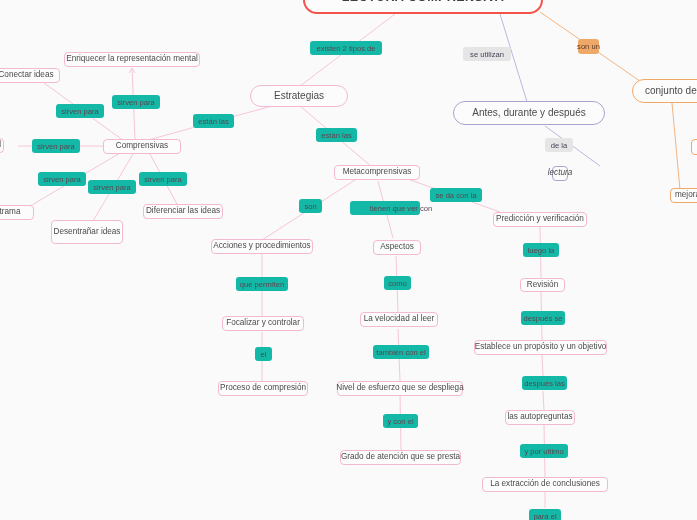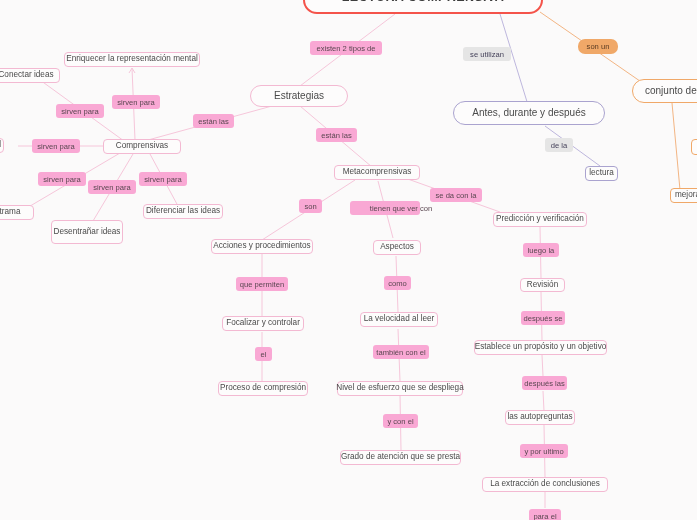--- a/index.html
+++ b/index.html
@@ -73,21 +73,21 @@
   
   .lbl{
     position:absolute;
     box-sizing:border-box;
     display:flex;align-items:center;justify-content:center;
     white-space:nowrap;
     font-size:7.6px;
     border-radius:3px;
     color:#55505a;
   }
-  .lbl-pink{background:#f9a8d4;color:#5a4650;}
+  .lbl-pink{background:#14b8a6;color:#5a4650;}
   .lbl-purple{background:#e5e5e5;color:#45425a;}
   .lbl-orange{background:#f0a868;color:#5b3c23;}
 </style>
 </head>
 <body>
 
 <div id="canvas">
 
   <svg id="edges" viewBox="0 0 697 520">
     <g fill="none" stroke-width="1">
@@ -139,21 +139,21 @@
   <div class="node n-root" style="left:303px;top:-18px;width:240px;height:32px;">
     <span>LECTURA COMPRENSIVA</span>
   </div>
 
   <div class="lbl lbl-pink" style="left:310px;top:41px;width:72px;height:14px;">
     <span>existen 2 tipos de</span>
   </div>
   <div class="lbl lbl-purple" style="left:463px;top:47px;width:48px;height:14px;">
     <span>se utilizan</span>
   </div>
-  <div class="lbl lbl-orange" style="left:578px;top:39px;width:40px;height:15px;border-radius:7px;">
+  <div class="lbl lbl-orange" style="left:578px;top:39px;width:21px;height:15px;">
     <span>son un</span>
   </div>
 
   <div class="node n-pink-pill" style="left:250px;top:85px;width:98px;height:22px;">
     <span>Estrategias</span>
   </div>
 
   <div class="node n-purple-pill" style="left:453px;top:101px;width:152px;height:24px;">
     <span>Antes, durante y después</span>
   </div>
@@ -296,21 +296,21 @@
   <div class="node n-pink" style="left:482px;top:477px;width:126px;height:15px;">
     <span>La extracción de conclusiones</span>
   </div>
   <div class="lbl lbl-pink" style="left:529px;top:509px;width:32px;height:14px;">
     <span>para el</span>
   </div>
 
   <div class="lbl lbl-purple" style="left:545px;top:138px;width:28px;height:14px;">
     <span>de la</span>
   </div>
-  <div class="node n-purple" style="left:585px;top:166px;width:33px;height:15px;">
+  <div class="node n-purple" style="left:552px;top:166px;width:16px;height:15px;font-style:italic;">
     <span>lectura</span>
   </div>
 
   <div class="node n-orange" style="left:691px;top:139px;width:14px;height:16px;"></div>
   <div class="node n-orange" style="left:670px;top:188px;width:42px;height:15px;justify-content:flex-start;padding-left:4px;">
     <span>mejora</span>
   </div>
 
 </div>
 

